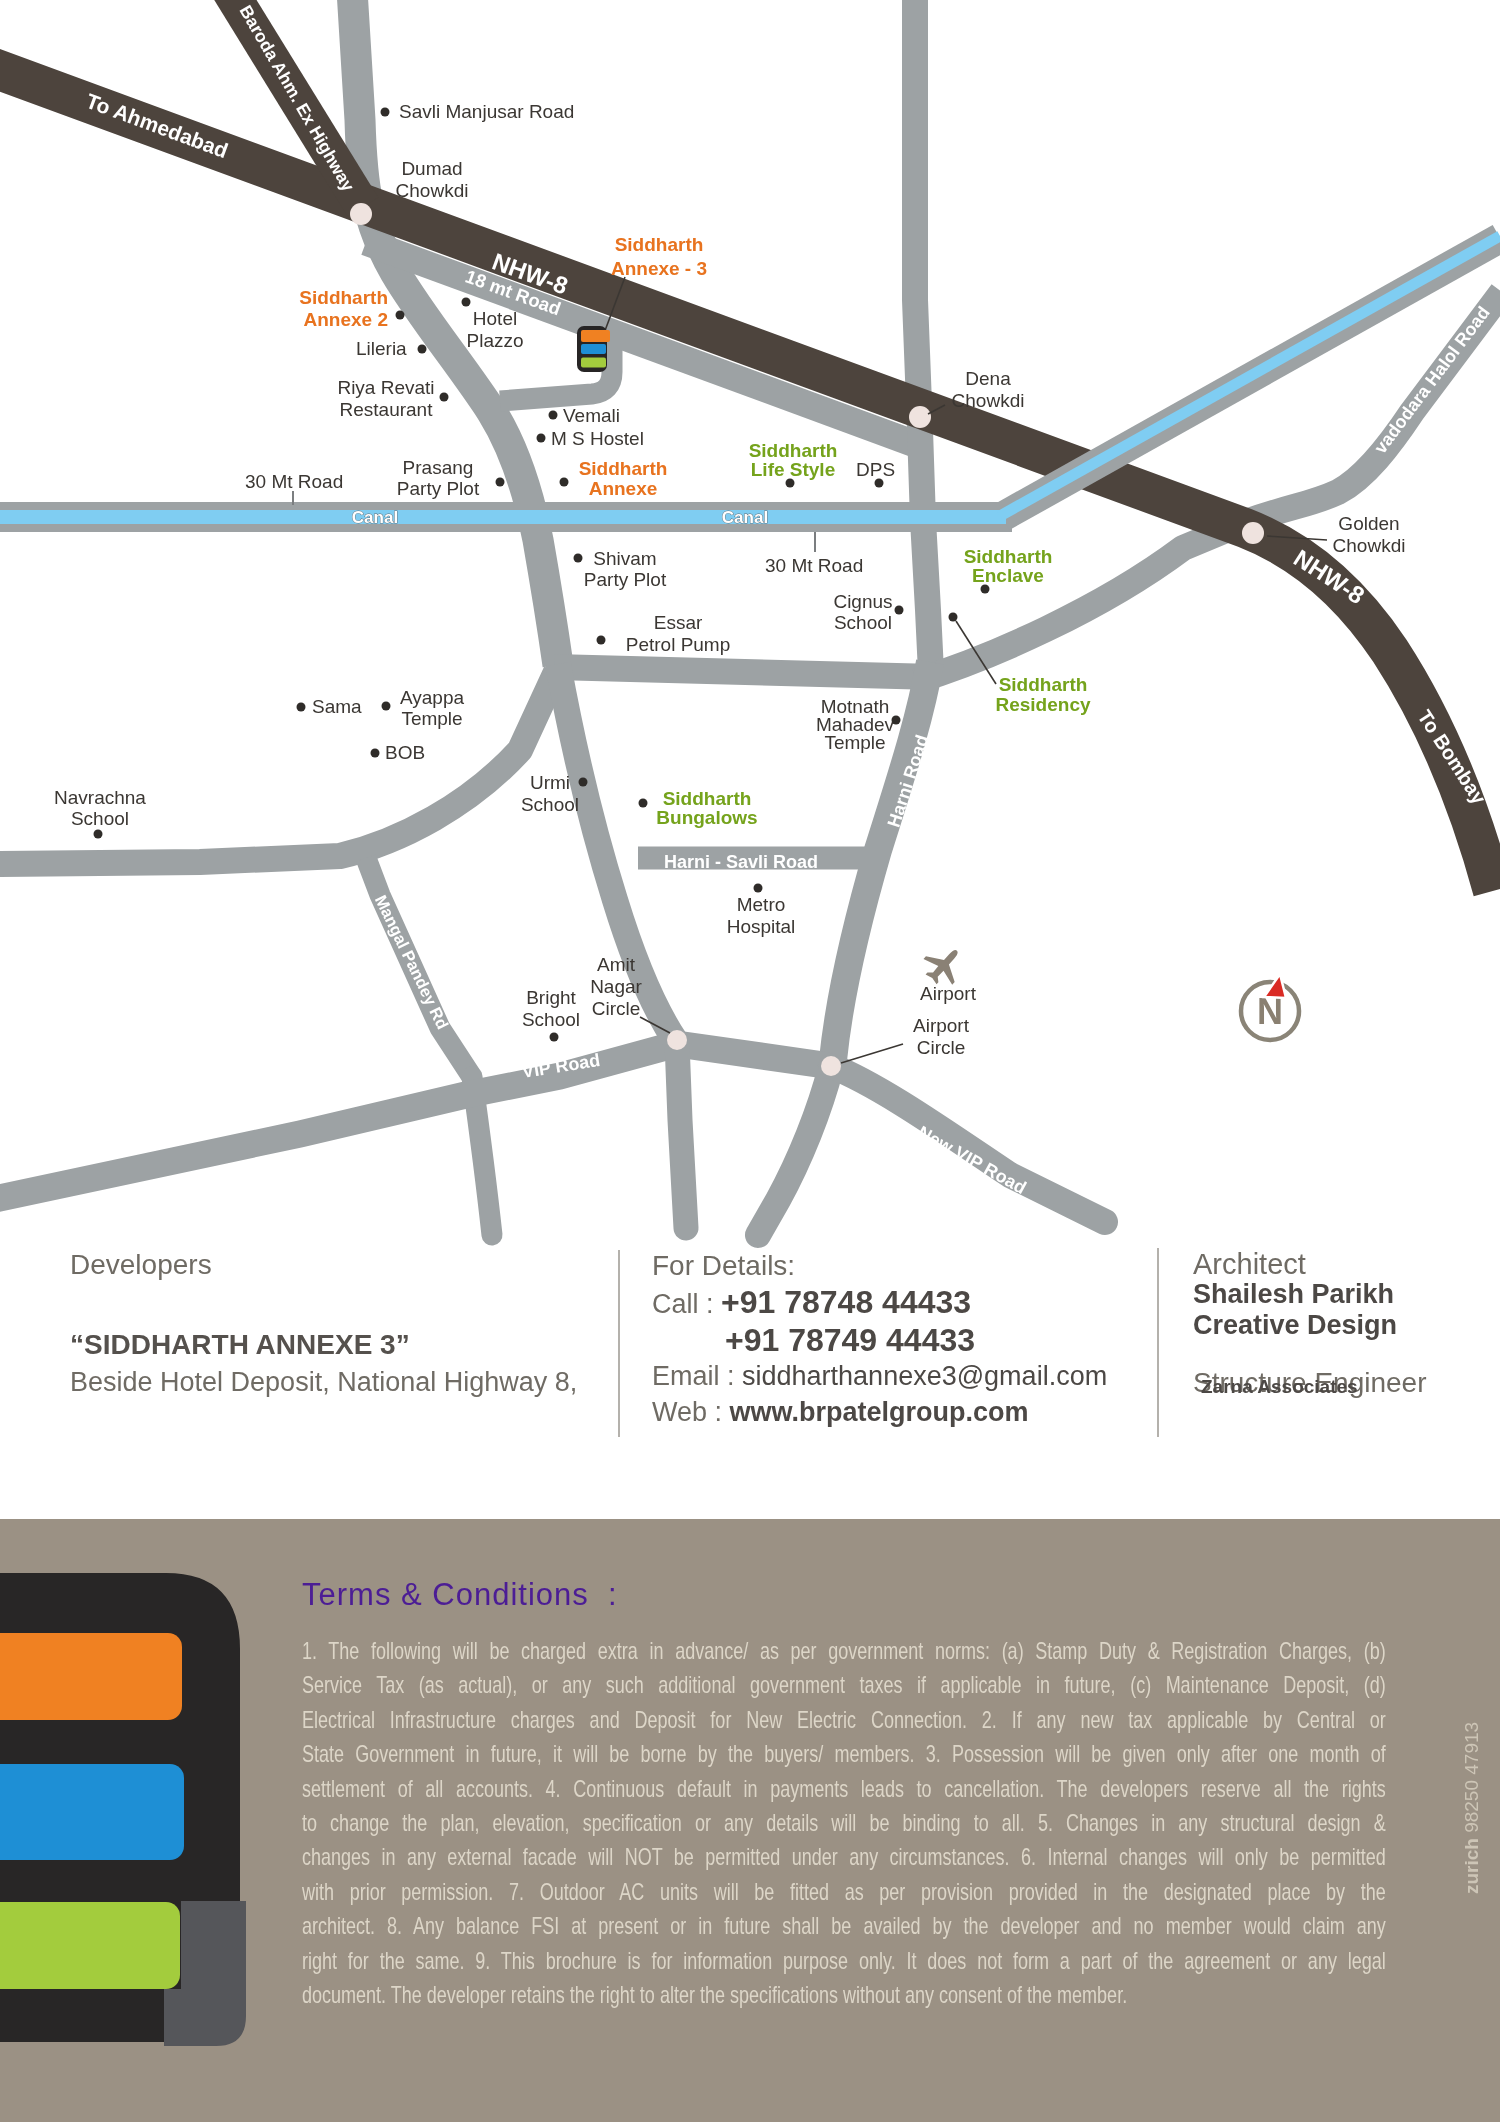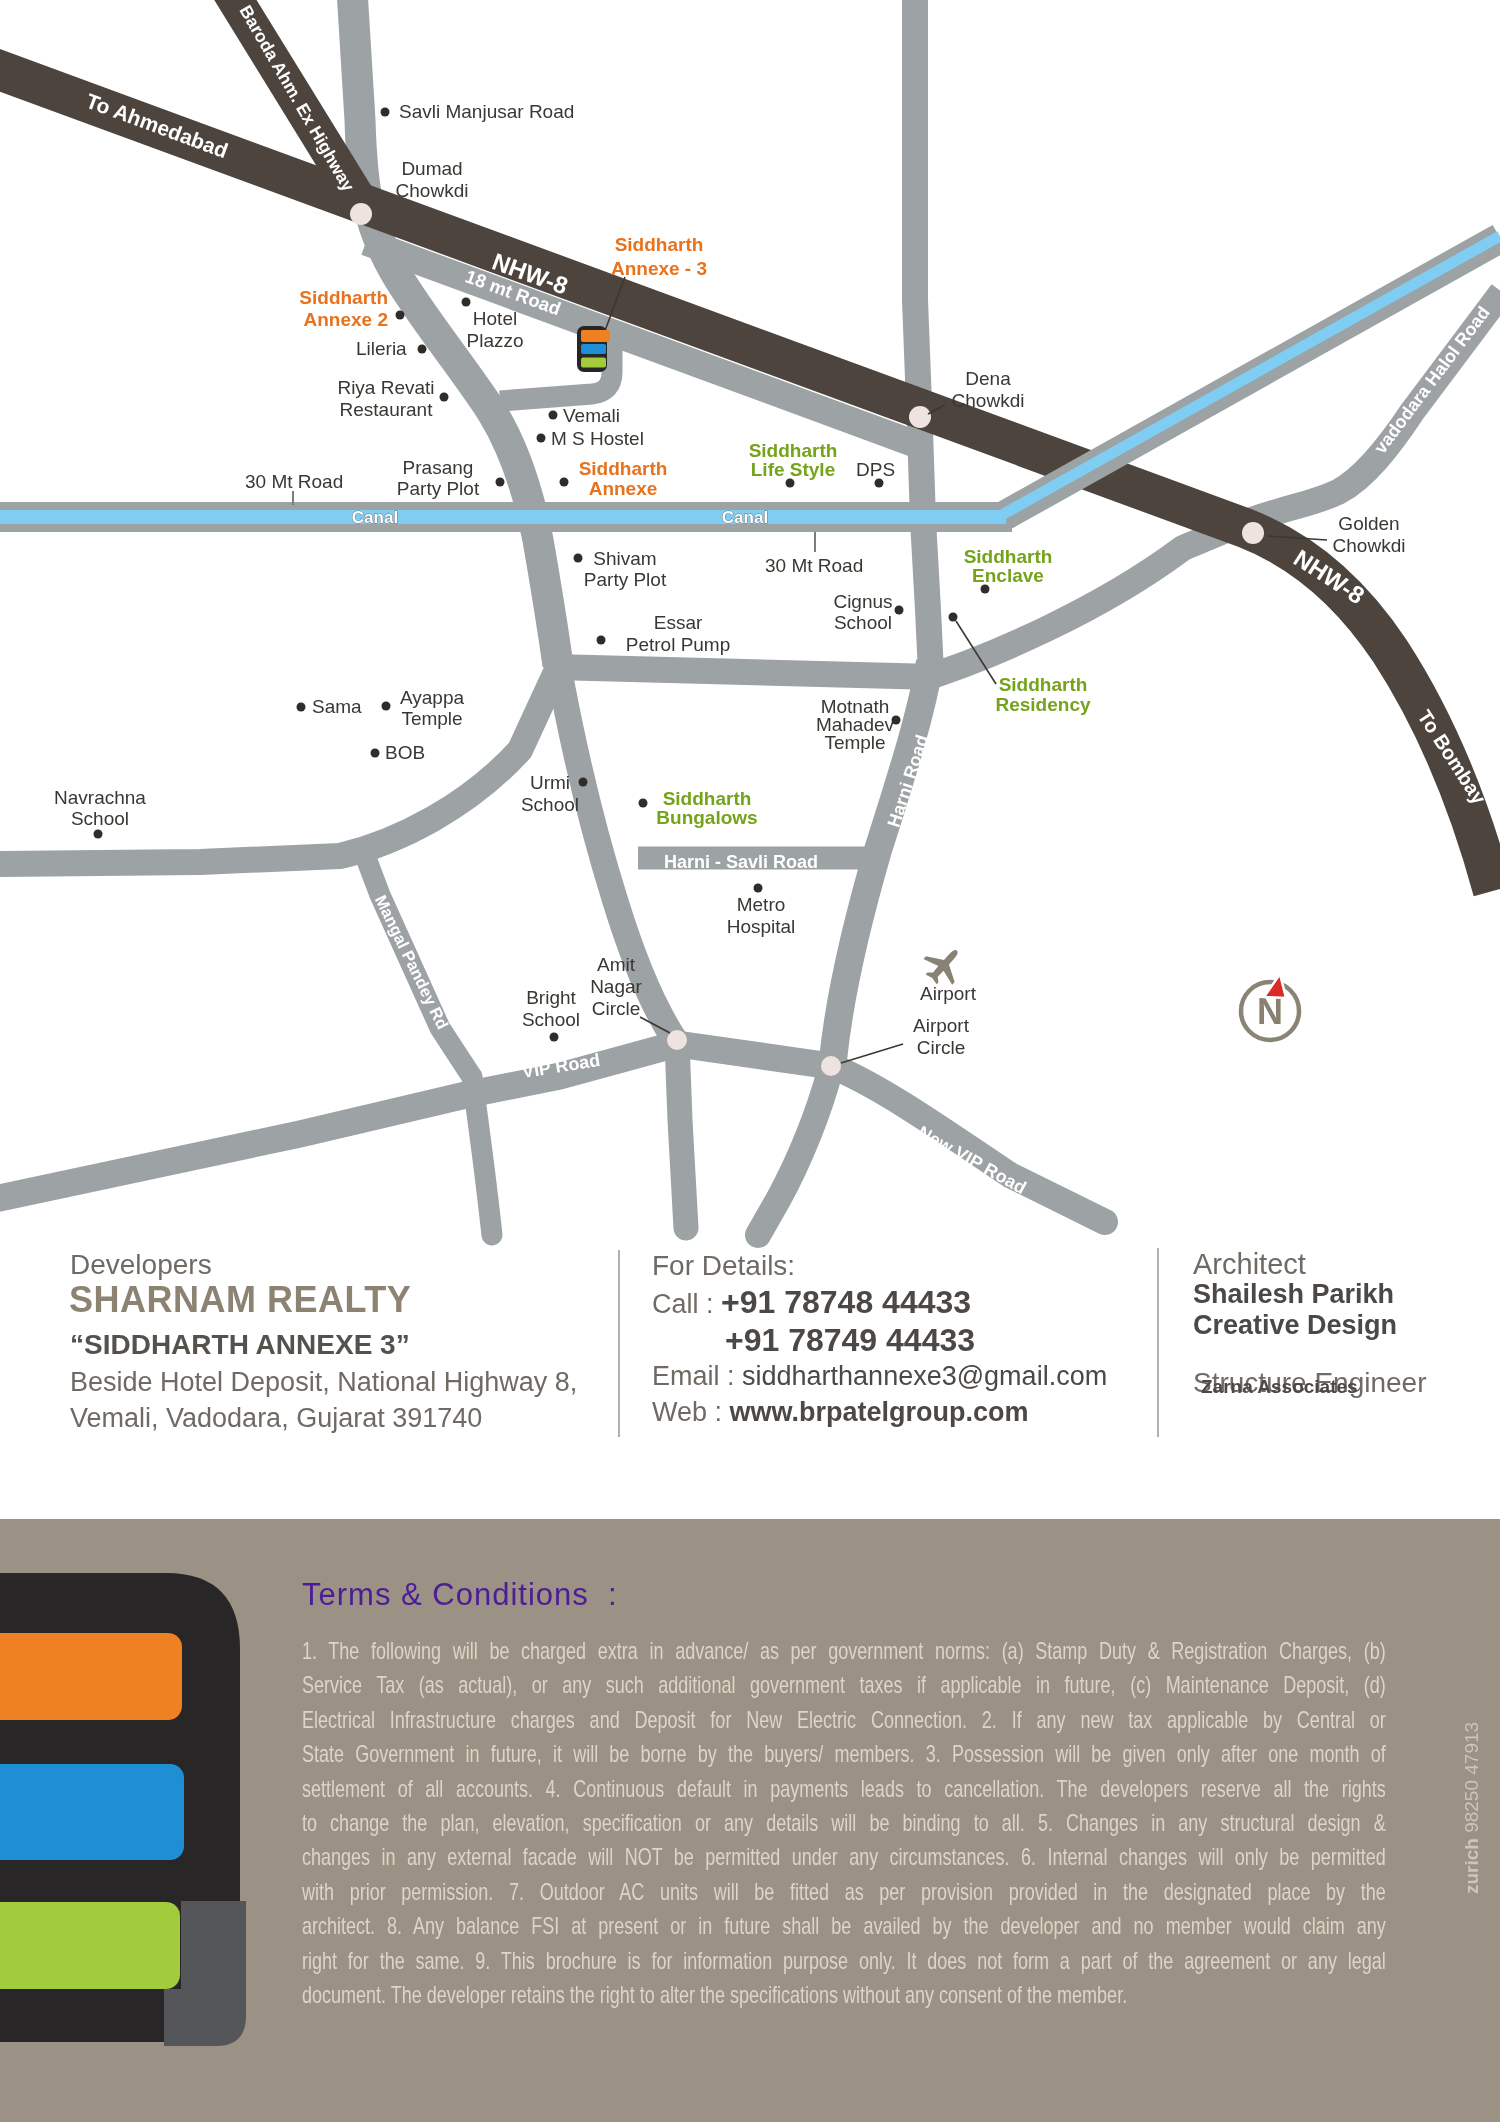--- a/index.html
+++ b/index.html
@@ -267,27 +267,25 @@
 <g>
   <circle cx="1270" cy="1011" r="29" fill="none" stroke="#8a8477" stroke-width="4.5"></circle>
   <text x="1270" y="1024" text-anchor="middle" font-size="36" font-weight="bold" fill="#8a8071">N</text>
   <path d="M 1280,974 L 1264,997 L 1286,998 Z" fill="#da2b24" stroke="#ffffff" stroke-width="2.5"></path>
 </g>
 </g>
 </svg>
 
 <div class="abs c-grey" style="left:70px;top:1249px;font-size:28px;">Developers</div>
 
-<div class="abs" style="left:69px;top:1279px;font-size:36px;font-weight:bold;color:#8d8373;letter-spacing:0.5px;">SHARNAM REALTY</div>
 
 <div class="abs" style="left:70px;top:1329px;font-size:28px;font-weight:bold;color:#55514d;">“SIDDHARTH ANNEXE 3”</div>
 
 <div class="abs c-grey" style="left:70px;top:1367px;font-size:27px;">Beside Hotel Deposit, National Highway 8,</div>
 
-<div class="abs c-grey" style="left:70px;top:1403px;font-size:27px;">Vemali, Vadodara, Gujarat 391740</div>
 
 <div class="vline" style="left:618px;top:1250px;height:187px;"></div>
 
 <div class="abs c-grey" style="left:652px;top:1250px;font-size:28px;">For Details:</div>
 
 <div class="abs c-grey" style="left:652px;top:1284px;font-size:27px;">Call : <span class="c-dark" style="font-size:32px;font-weight:bold;">+91 78748 44433</span></div>
 
 <div class="abs c-dark" style="left:725px;top:1322px;font-size:32px;font-weight:bold;">+91 78749 44433</div>
 
 <div class="abs c-grey" style="left:652px;top:1361px;font-size:27px;">Email : <span class="c-dark" style="font-weight:normal;">siddharthannexe3@gmail.com</span></div>

